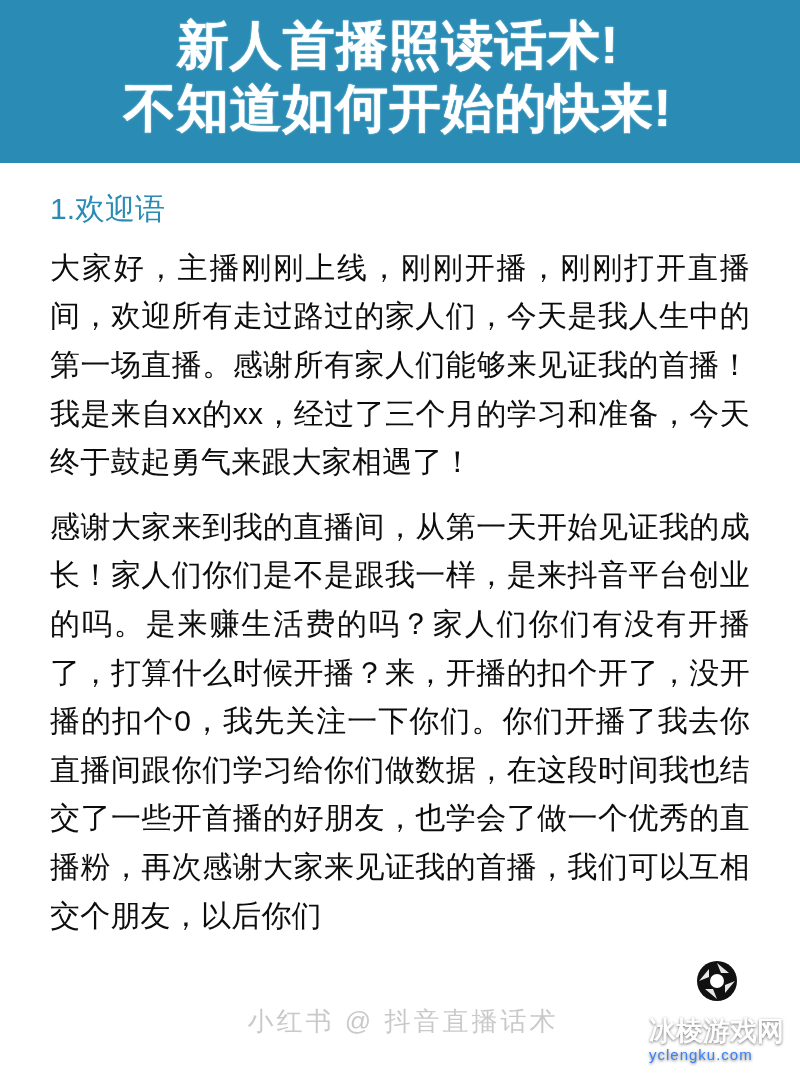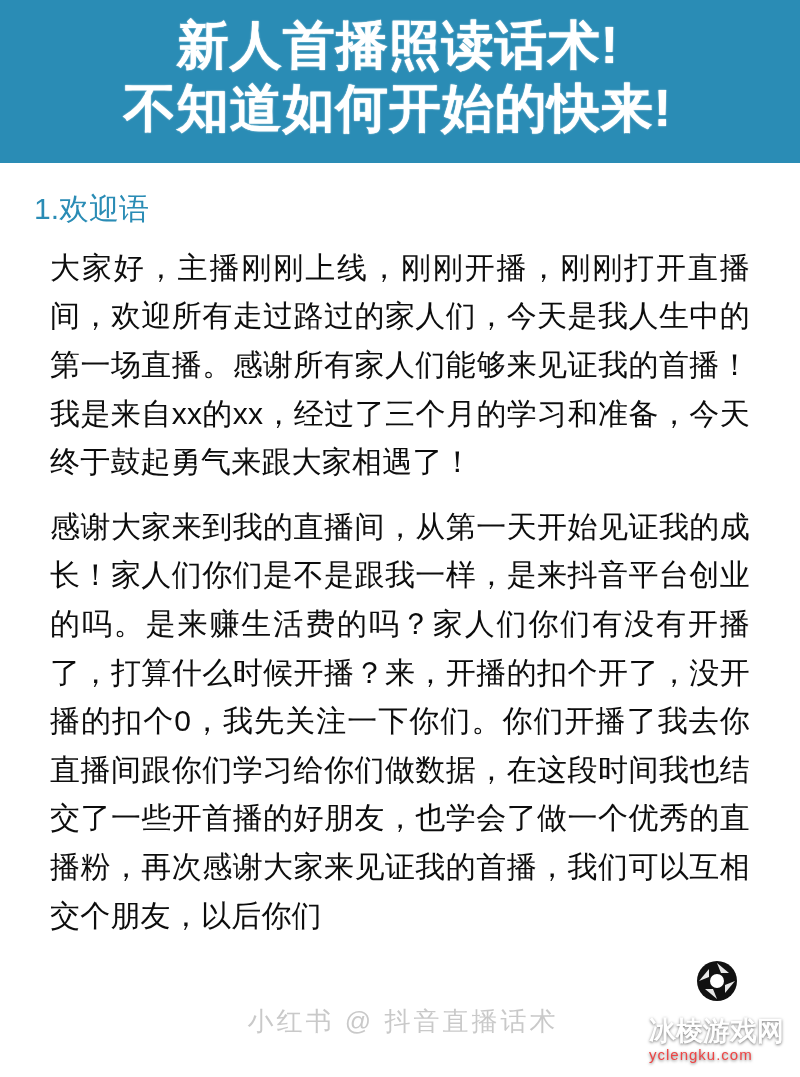--- a/index.html
+++ b/index.html
@@ -34,21 +34,21 @@
   }
 
   .content {
     padding: 26px 34px 0 34px;
   }
 
   .section-heading {
     color: #2a8cb5;
     font-size: 30px;
     font-weight: normal;
-    margin: 0 0 14px 0;
+    margin: 0 0 14px 16px;
     line-height: 1.3;
   }
   .section-heading.second {
     margin-top: 34px;
   }
 
   .body-text {
     color: #0d0d0d;
     font-size: 30px;
     line-height: 1.62;
@@ -90,21 +90,21 @@
     justify-content: center;
     line-height: 1.1;
   }
   .brand-name {
     color: #ffffff;
     font-size: 27px;
     font-weight: bold;
     text-shadow: 0 1px 3px rgba(0,0,0,0.55);
   }
   .brand-url {
-    color: #ef4444;
+    color: #3b82f6;
     font-size: 15px;
     letter-spacing: 1px;
     text-shadow: 0 1px 3px rgba(0,0,0,0.55);
   }
 </style>
 </head>
 <body>
 
 <div class="banner">
   <div class="banner-line">新人首播照读话术!</div>

